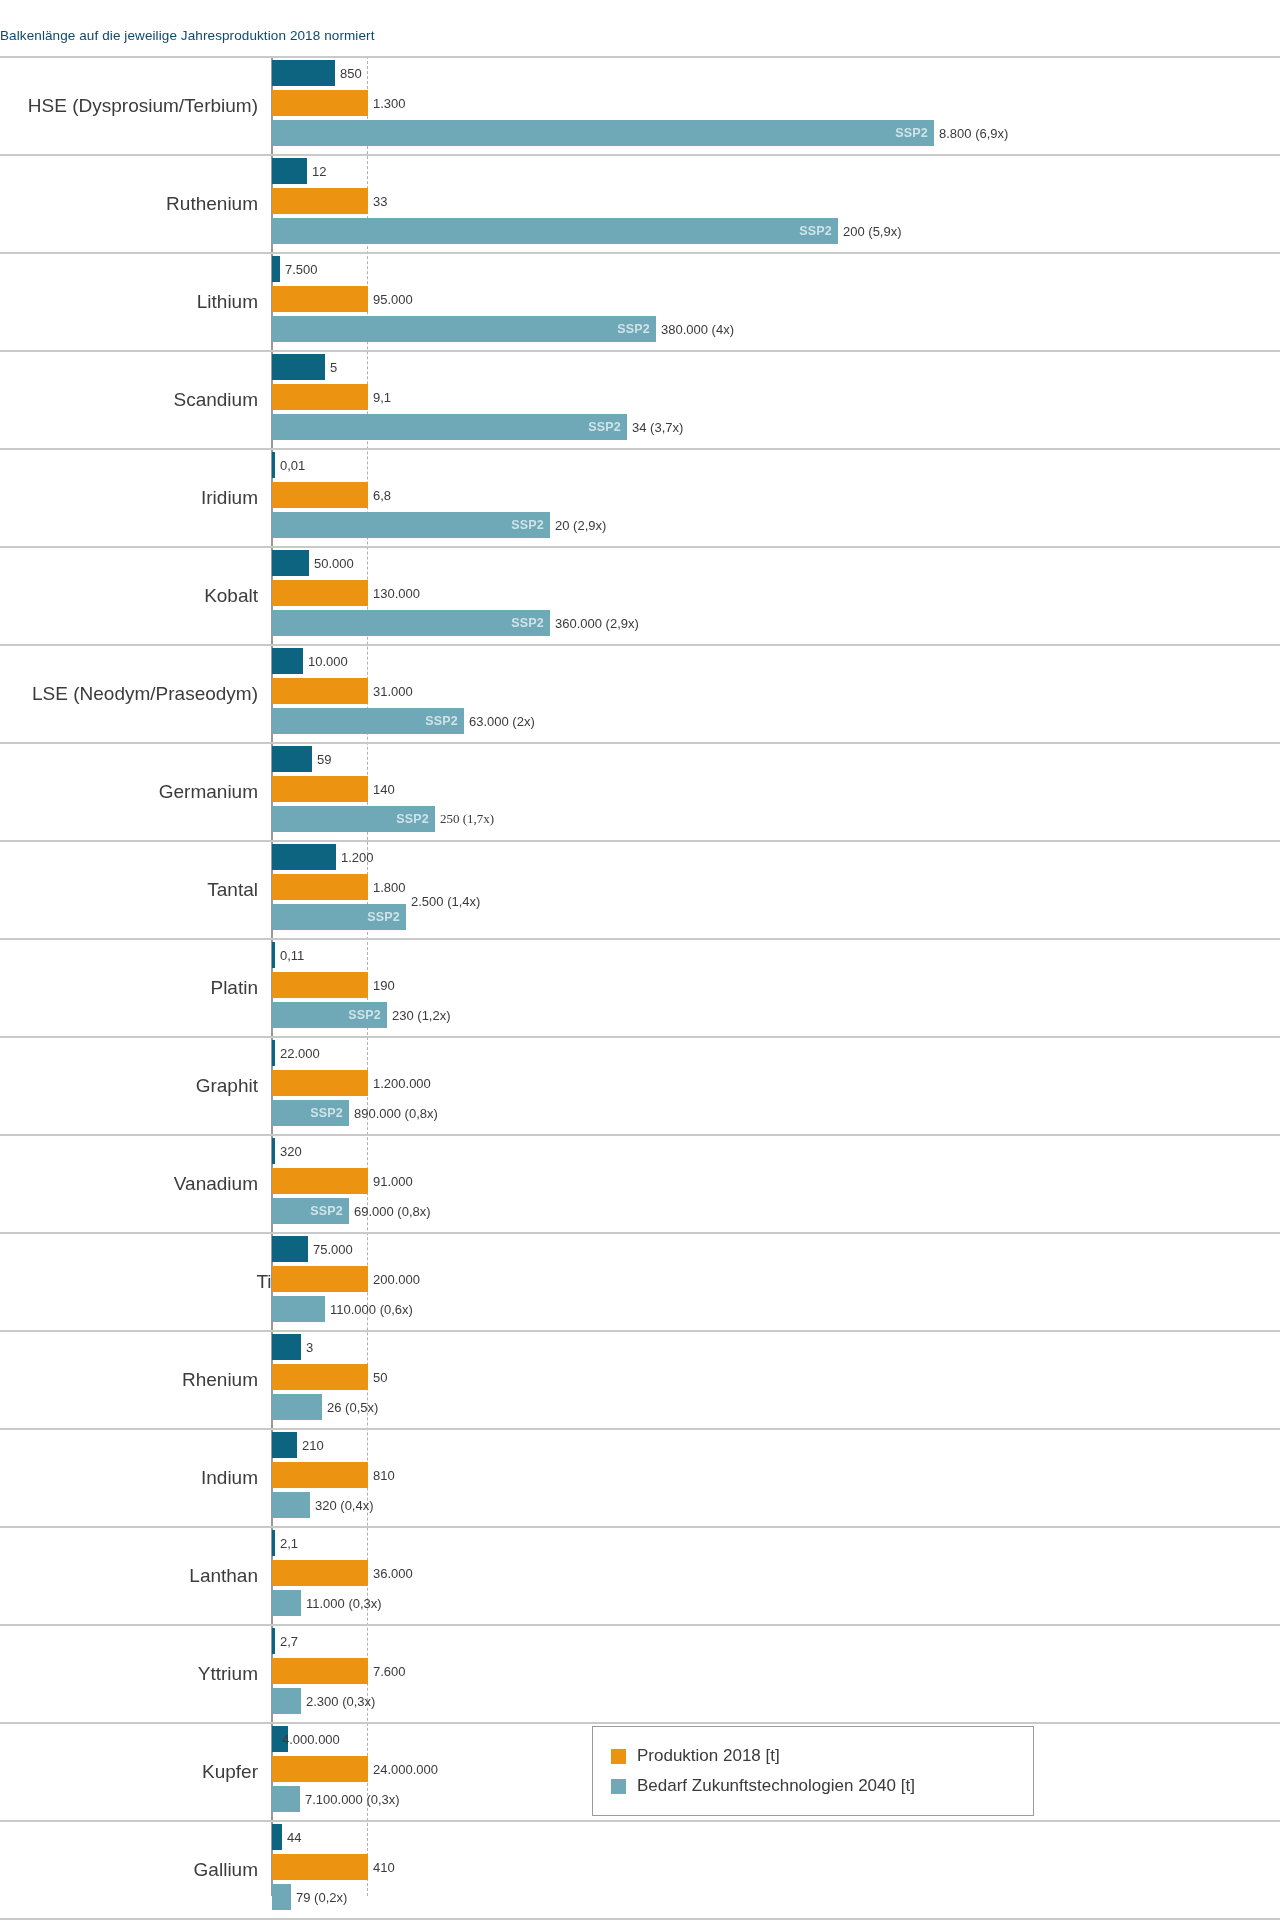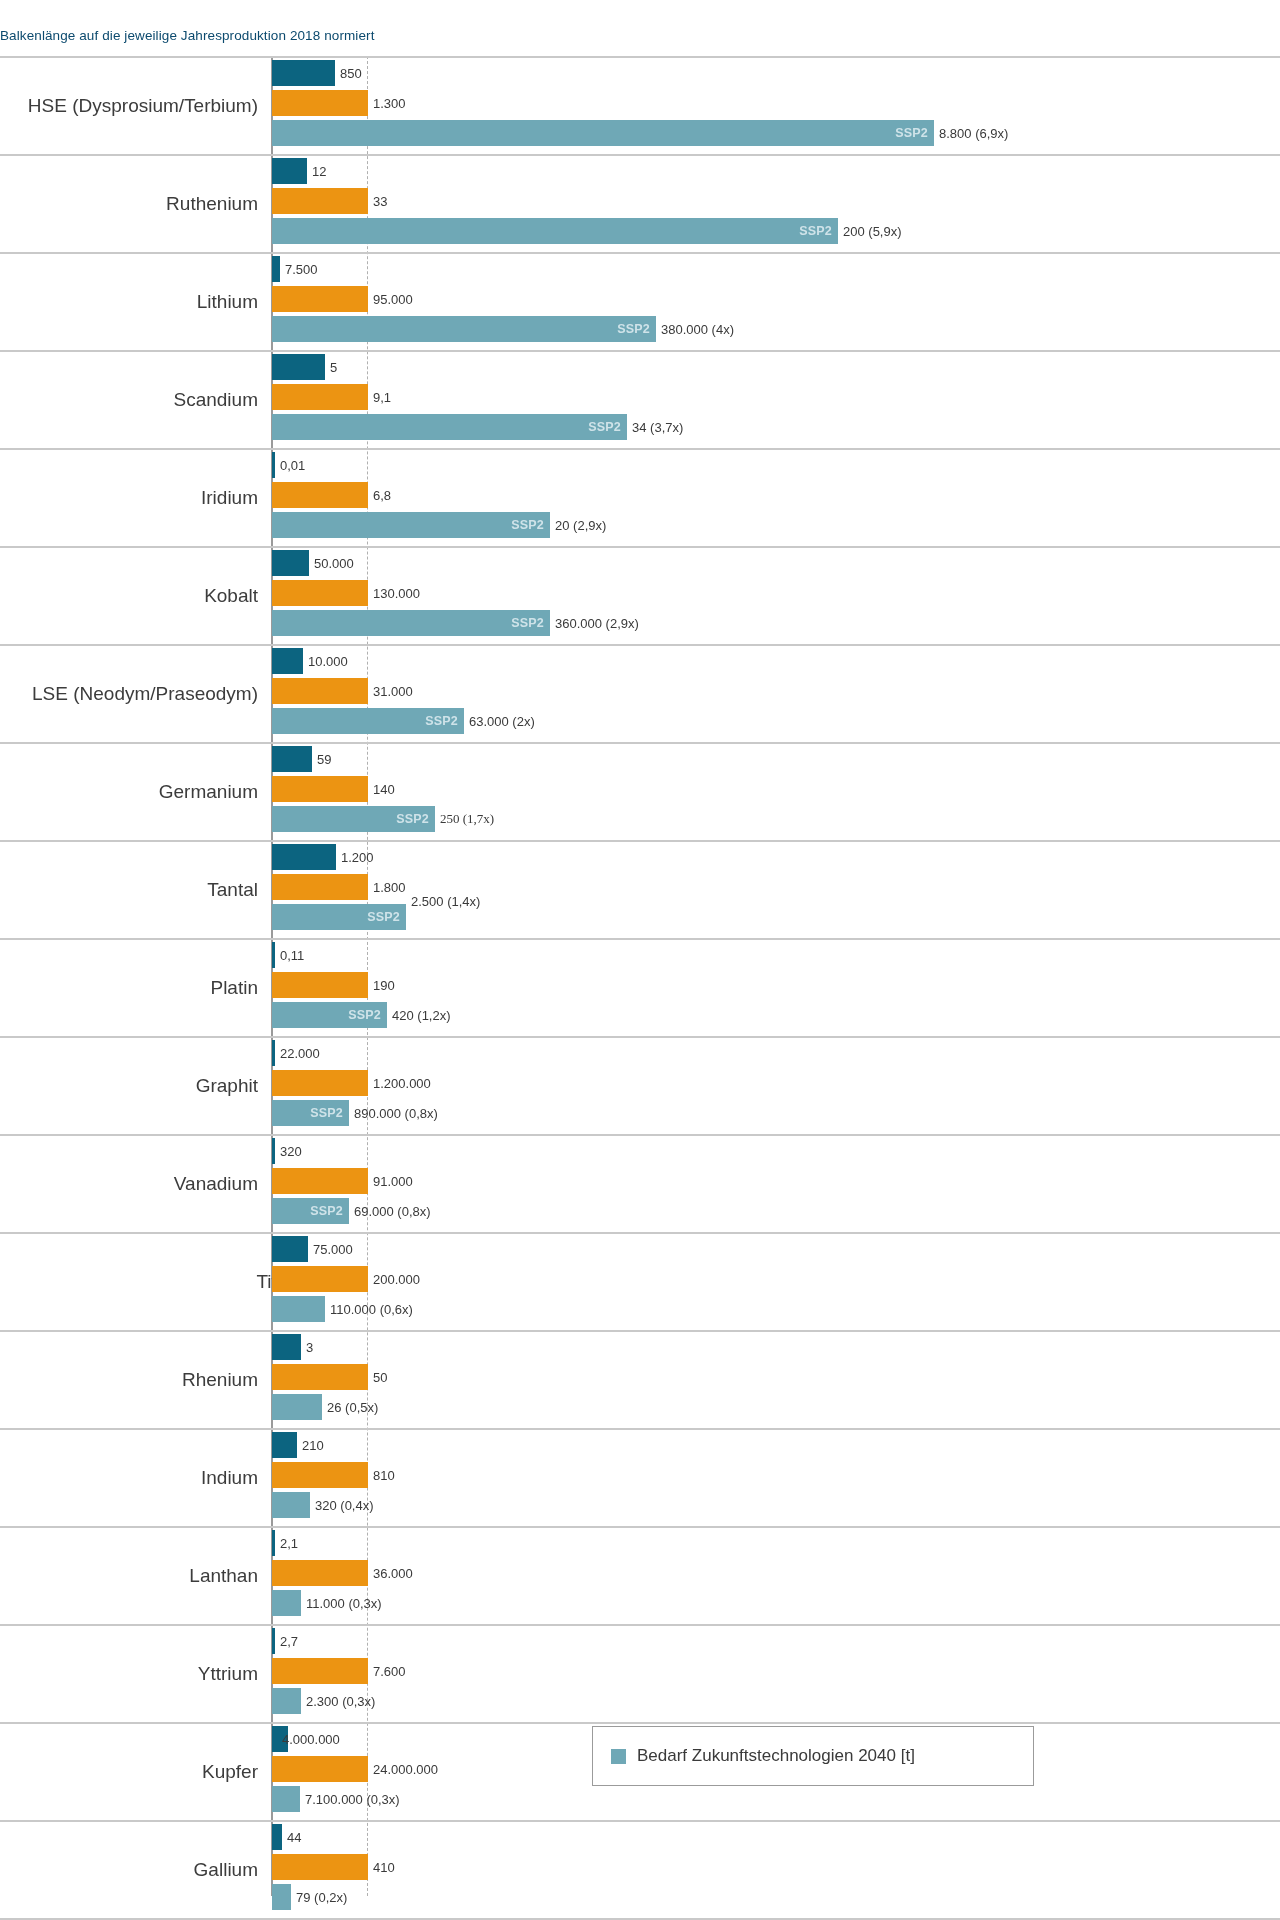--- a/index.html
+++ b/index.html
@@ -256,21 +256,21 @@
       <div class="row" style="top: 938px; height: 98px;">
         <div class="row-inner">
           <div class="cat-label" style="top: 37px;">Platin</div>
           <div class="bar s0" style="top: 2px; width: 3px; height: 26px;"></div>
           <div class="bar-value" style="left: 280px; top: 15px;">0,11</div>
           <div class="bar s1" style="top: 32px; width: 96px; height: 26px;"></div>
           <div class="bar-value" style="left: 373px; top: 45px;">190</div>
           <div class="bar s2" style="top: 62px; width: 115px; height: 26px;">
             <span class="bar-inner-label">SSP2</span>
           </div>
-          <div class="bar-value" style="left: 392px; top: 75px;">420 (1,2x)</div>
+          <div class="bar-value" style="left: 392px; top: 75px;">230 (1,2x)</div>
         </div>
       </div>
       <div class="row" style="top: 1036px; height: 98px;">
         <div class="row-inner">
           <div class="cat-label" style="top: 37px;">Graphit</div>
           <div class="bar s0" style="top: 2px; width: 3px; height: 26px;"></div>
           <div class="bar-value" style="left: 280px; top: 15px;">22.000</div>
           <div class="bar s1" style="top: 32px; width: 96px; height: 26px;"></div>
           <div class="bar-value" style="left: 373px; top: 45px;">1.200.000</div>
           <div class="bar s2" style="top: 62px; width: 77px; height: 26px;">
@@ -366,19 +366,23 @@
           <div class="bar s1" style="top: 32px; width: 96px; height: 26px;"></div>
           <div class="bar-value" style="left: 373px; top: 45px;">410</div>
           <div class="bar s2" style="top: 62px; width: 19px; height: 26px;"></div>
           <div class="bar-value" style="left: 296px; top: 75px;">79 (0,2x)</div>
         </div>
       </div>
       <div class="row" style="top: 1918px; height: 0px;"></div>
     </div>
 
   <div id="legend">
+    <div class="legend-item">
+      <span class="legend-swatch s1"></span>
+      <span class="legend-text">Produktion 2018 [t]</span>
+    </div>
     <div class="legend-item">
       <span class="legend-swatch s2"></span>
       <span class="legend-text">Bedarf Zukunftstechnologien 2040 [t]</span>
     </div>
   </div>
 
 </div>
 
 </body></html>

